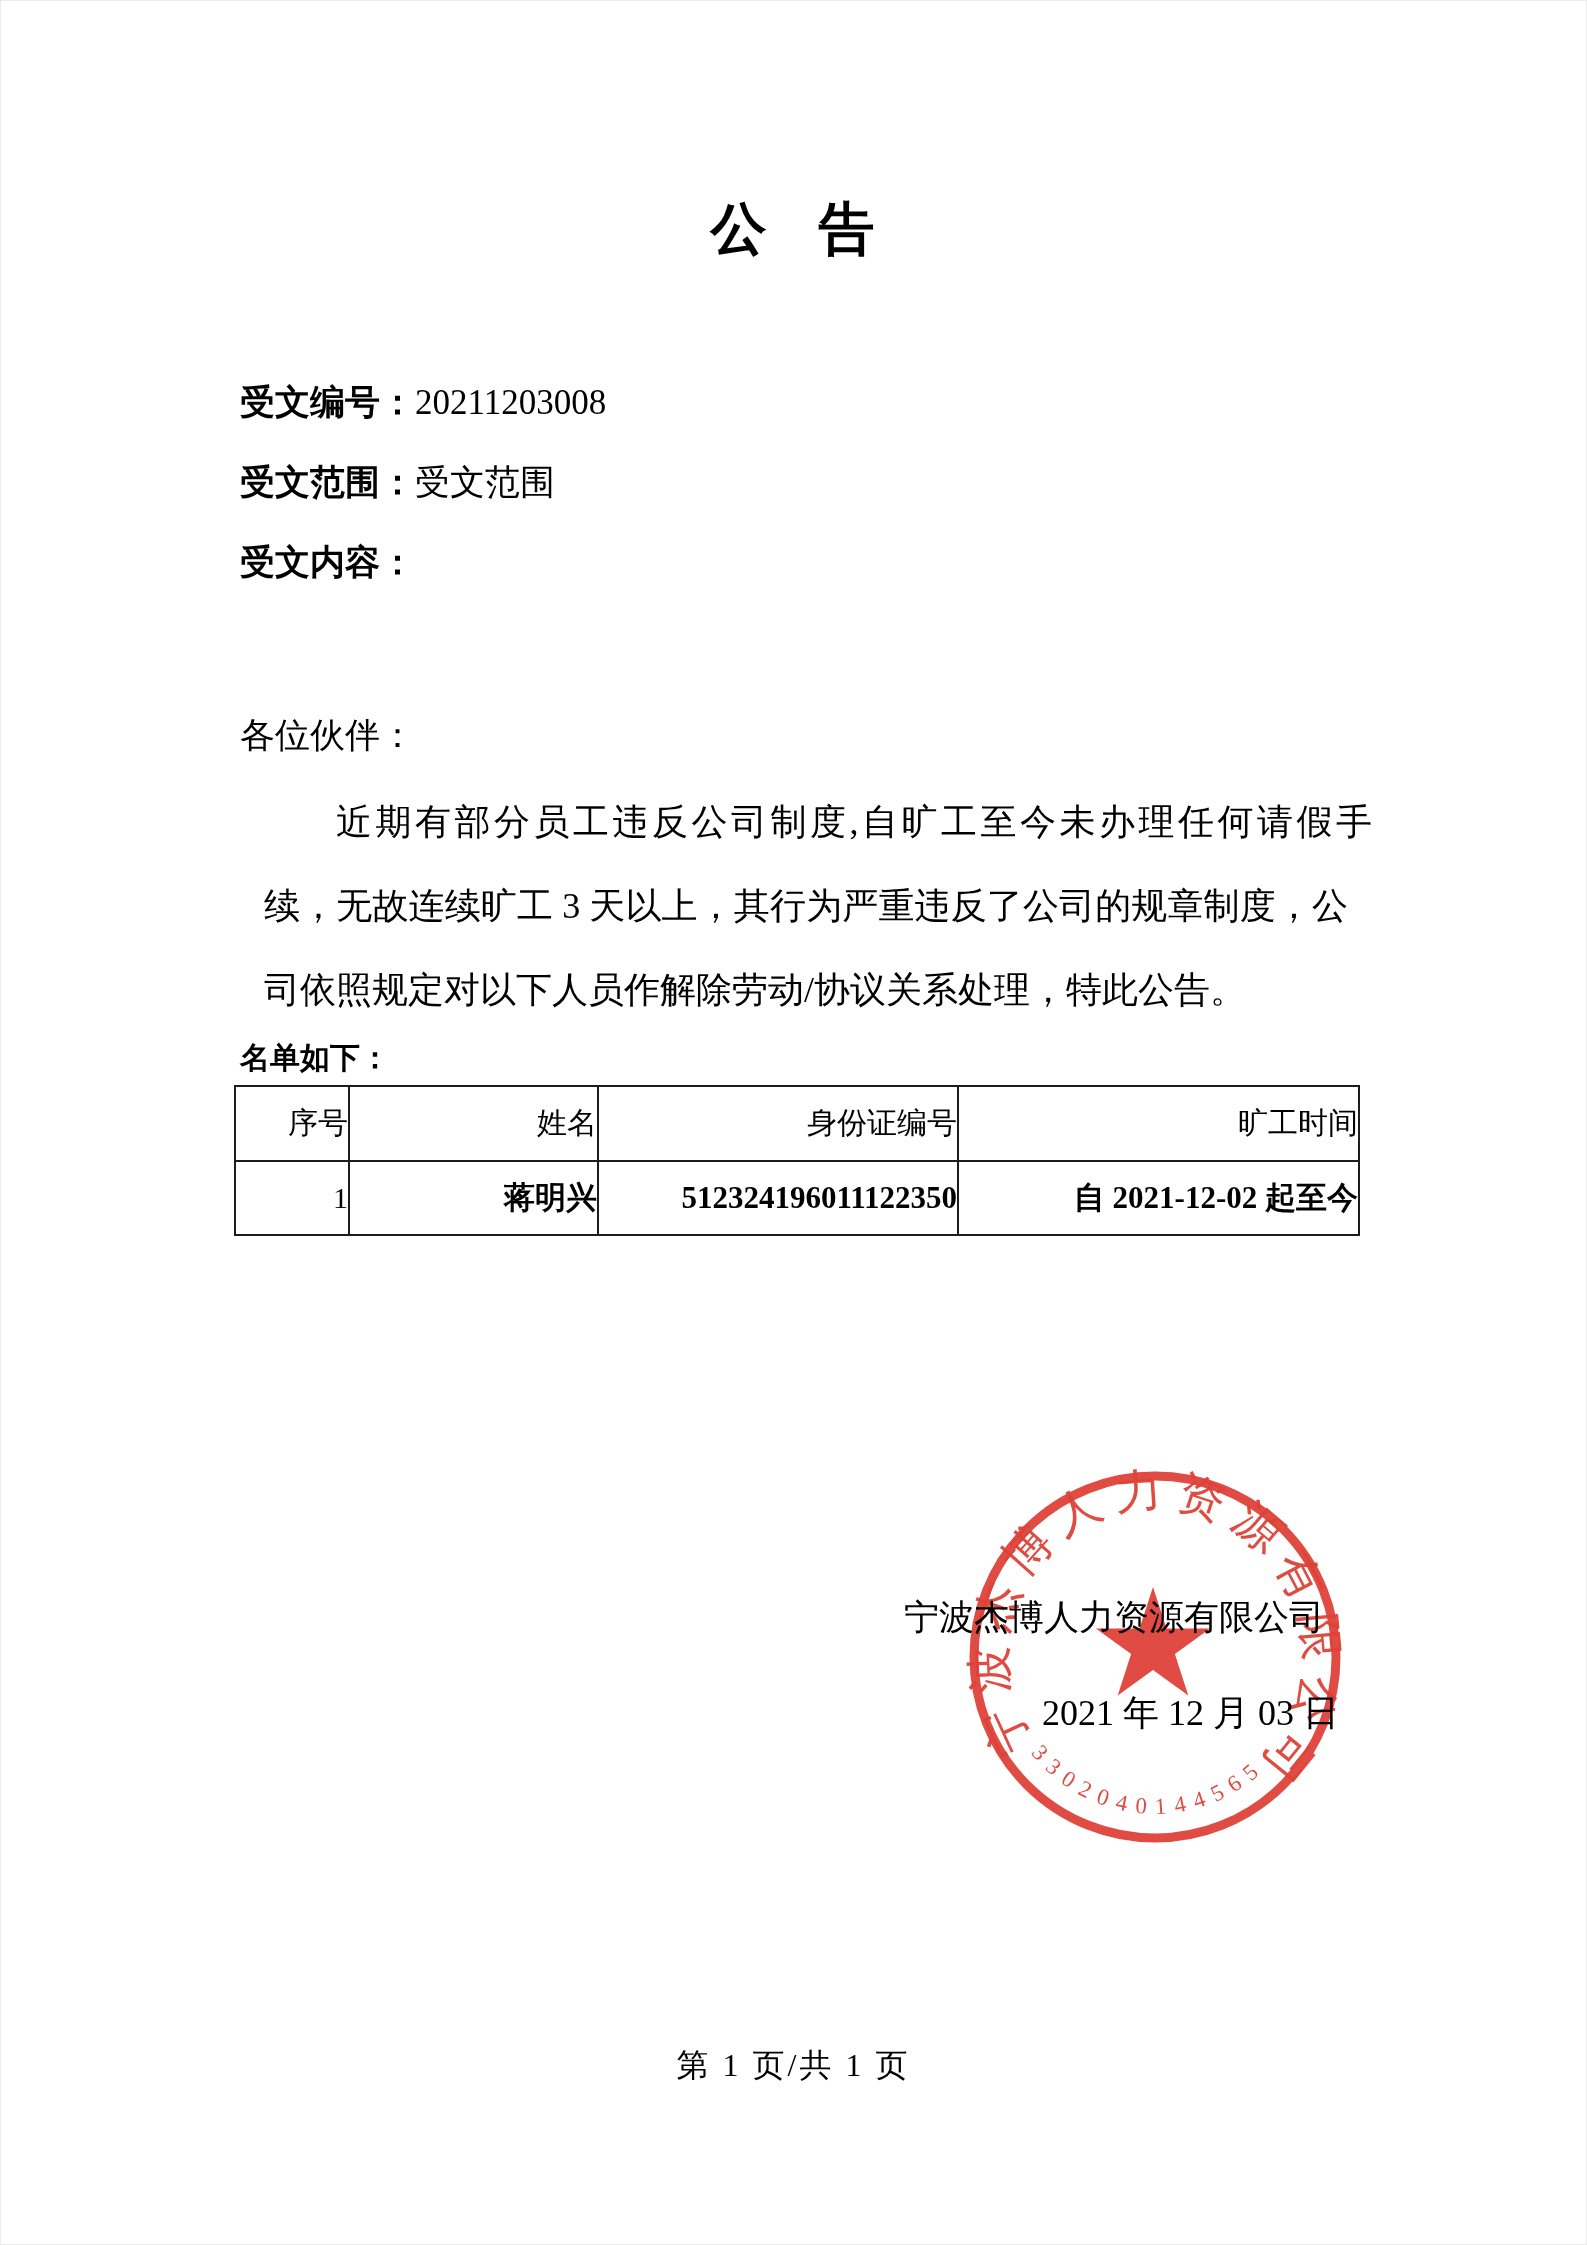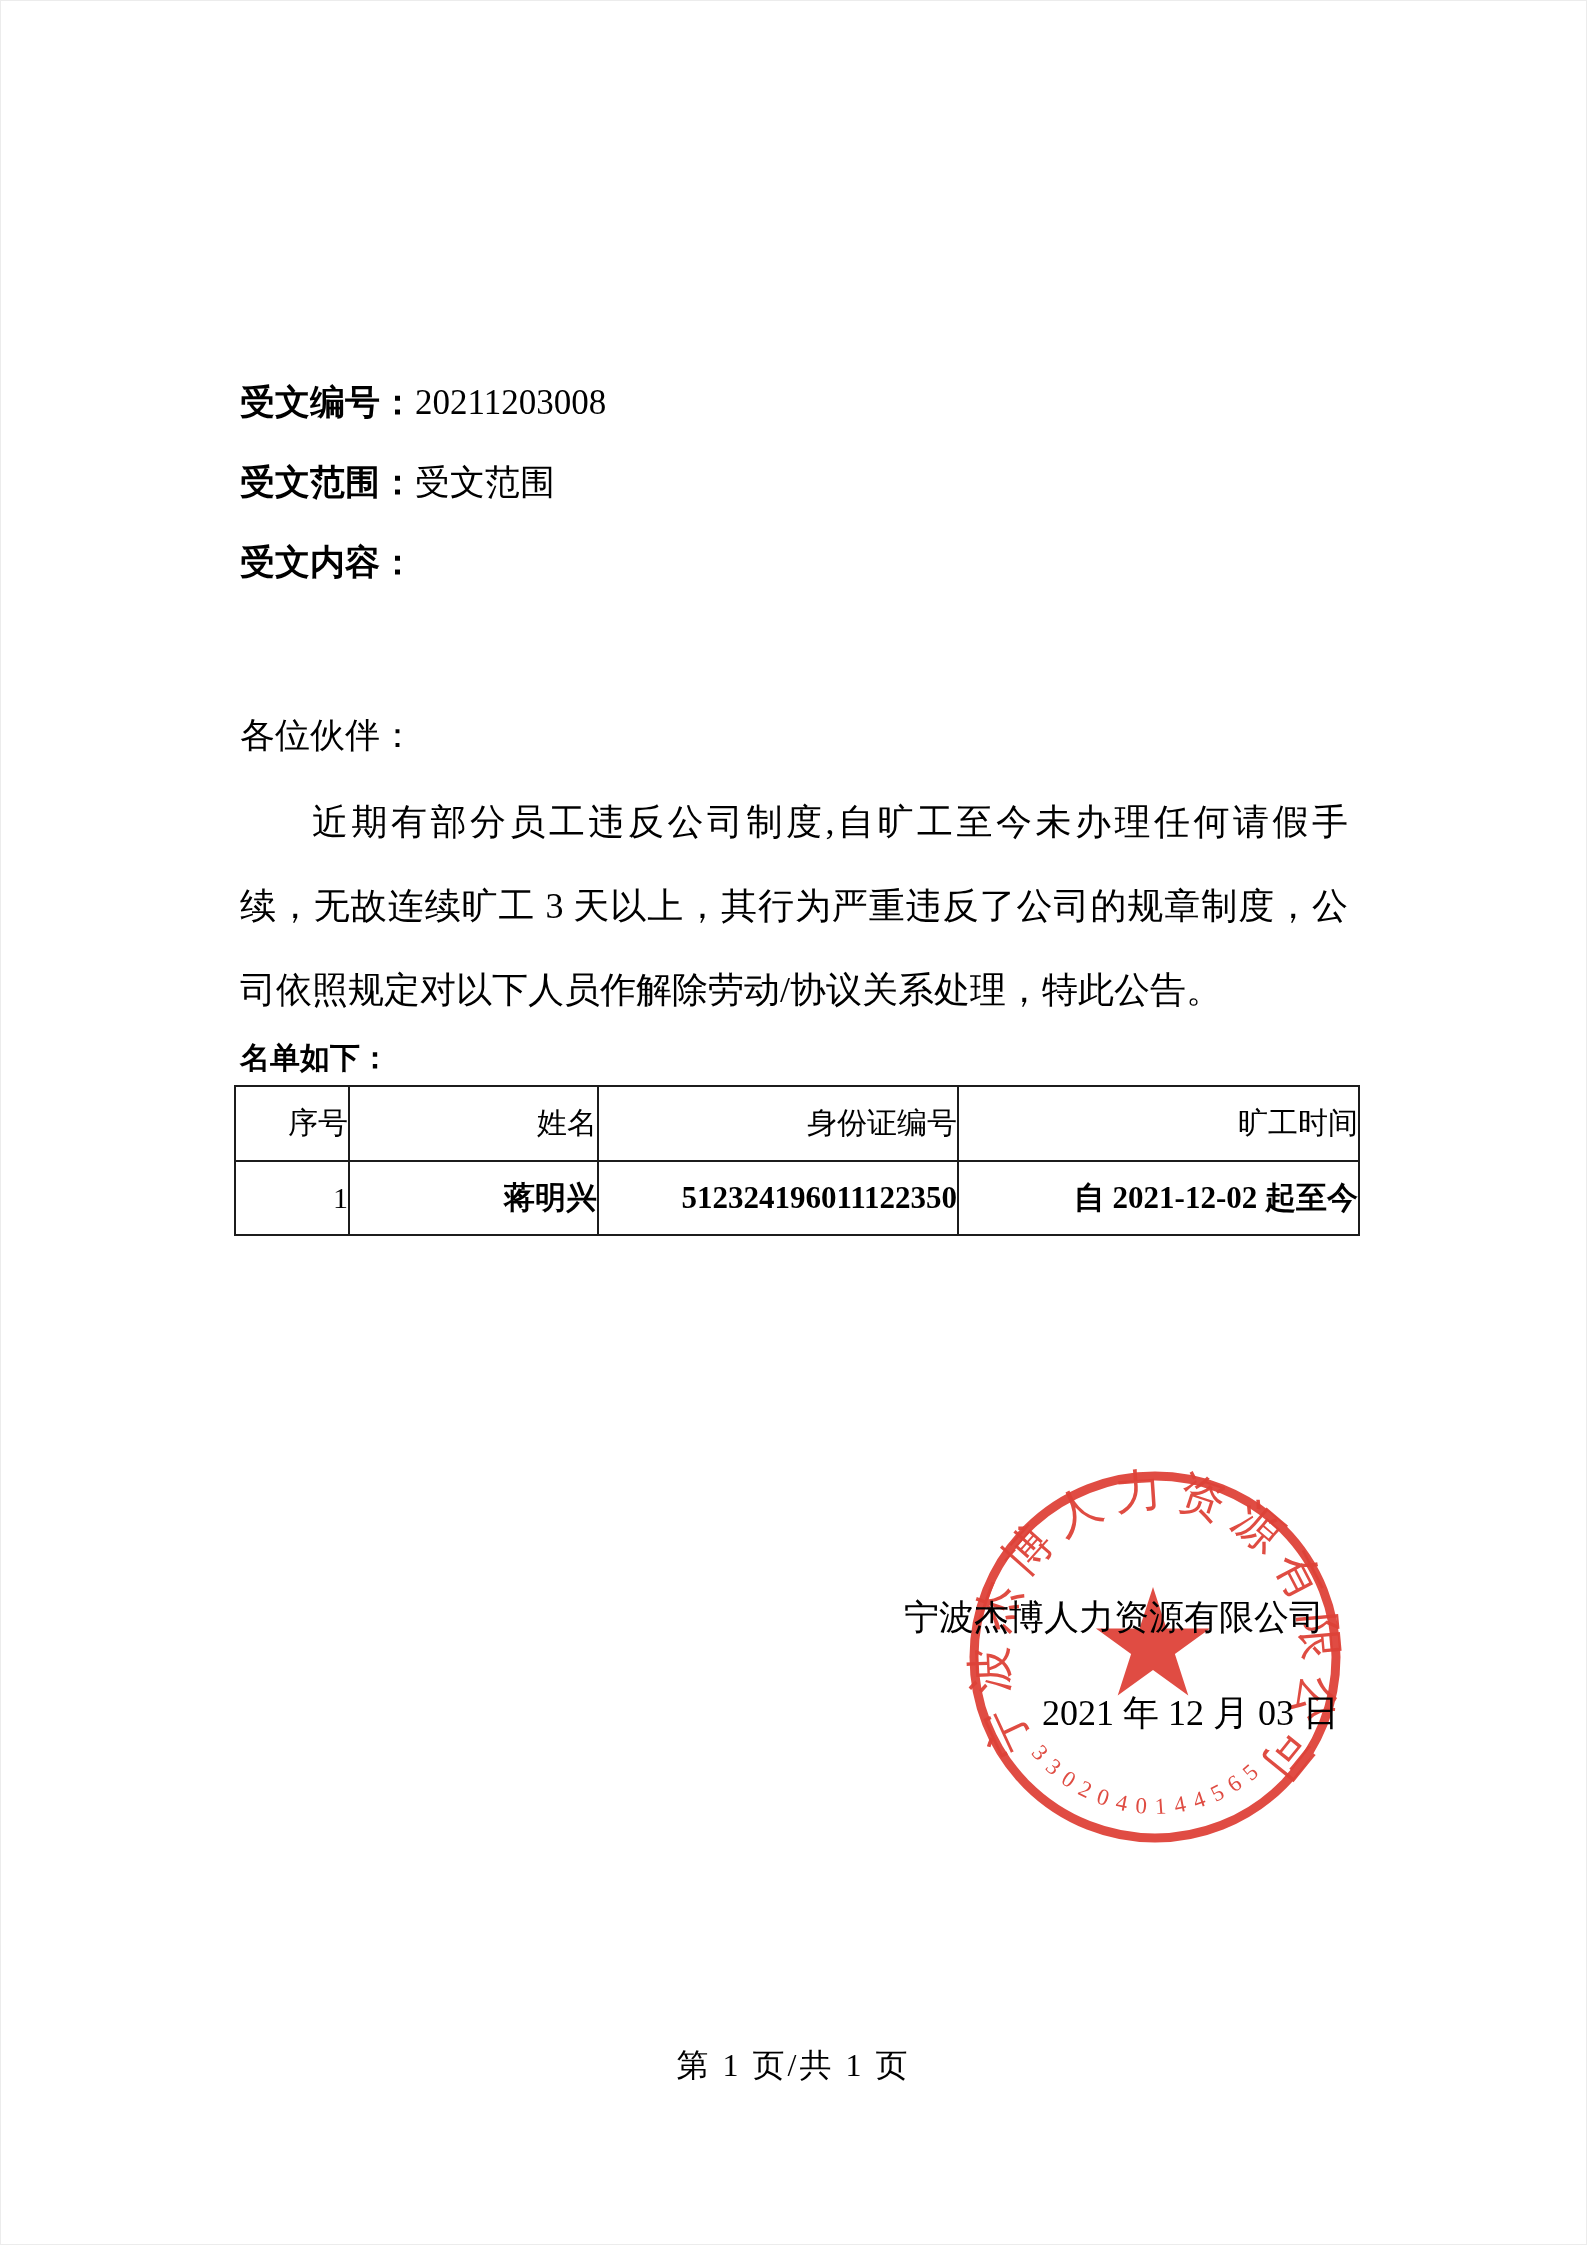--- a/index.html
+++ b/index.html
@@ -16,21 +16,21 @@
     position:absolute;top:200px;left:0;width:1587px;
     text-align:center;font-size:56px;line-height:58px;font-weight:bold;
     word-spacing:34px;letter-spacing:2px;
   }
   .meta{position:absolute;top:381px;left:240px;font-size:35px;}
   .meta-line{height:80px;line-height:44px;white-space:nowrap;}
   .meta-label{font-weight:bold;}
   .meta-value{font-weight:normal;}
   .salutation{position:absolute;top:714px;left:240px;font-size:35px;line-height:44px;}
   .paragraph{position:absolute;top:799px;left:240px;width:1108px;font-size:36px;}
-  .para-line{height:84px;line-height:46px;}
+  .para-line{height:84px;line-height:46px;margin-left:24px;}
   .para-line.justify{text-align:justify;text-align-last:justify;}
   .para-line.indent{padding-left:72px;width:1036px;}
   .list-label{position:absolute;top:1039px;left:240px;font-size:30px;font-weight:bold;line-height:38px;}
   .roster{
     position:absolute;top:1085px;left:234px;
     border-collapse:collapse;table-layout:fixed;
   }
   .roster th,.roster td{
     border:2px solid #1c1c1c;text-align:right;vertical-align:middle;
     padding:0;font-size:30px;
@@ -48,20 +48,21 @@
   .footer{
     position:absolute;top:2050px;left:0;width:1587px;
     text-align:center;font-size:32px;line-height:30px;letter-spacing:3px;
   }
 </style>
 </head>
 <body>
 
 <div class="page">
 
+  <div class="doc-title">公 告</div>
 
   <div class="meta">
     <div class="meta-line">
       <span class="meta-label">受文编号：</span><span class="meta-value">20211203008</span>
     </div>
     <div class="meta-line">
       <span class="meta-label">受文范围：</span><span class="meta-value">受文范围</span>
     </div>
     <div class="meta-line">
       <span class="meta-label">受文内容：</span><span class="meta-value"></span>

